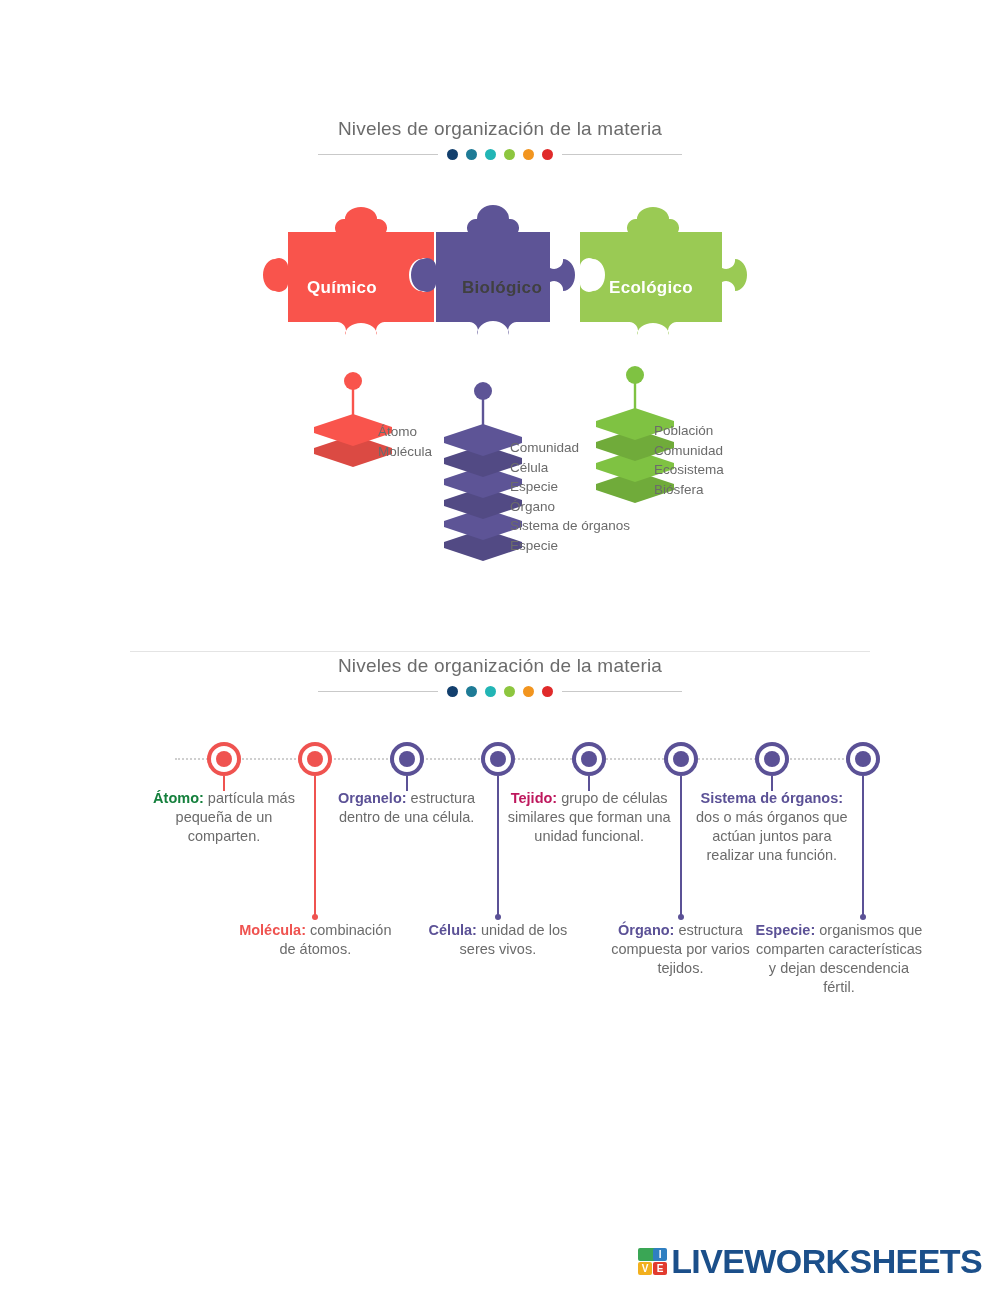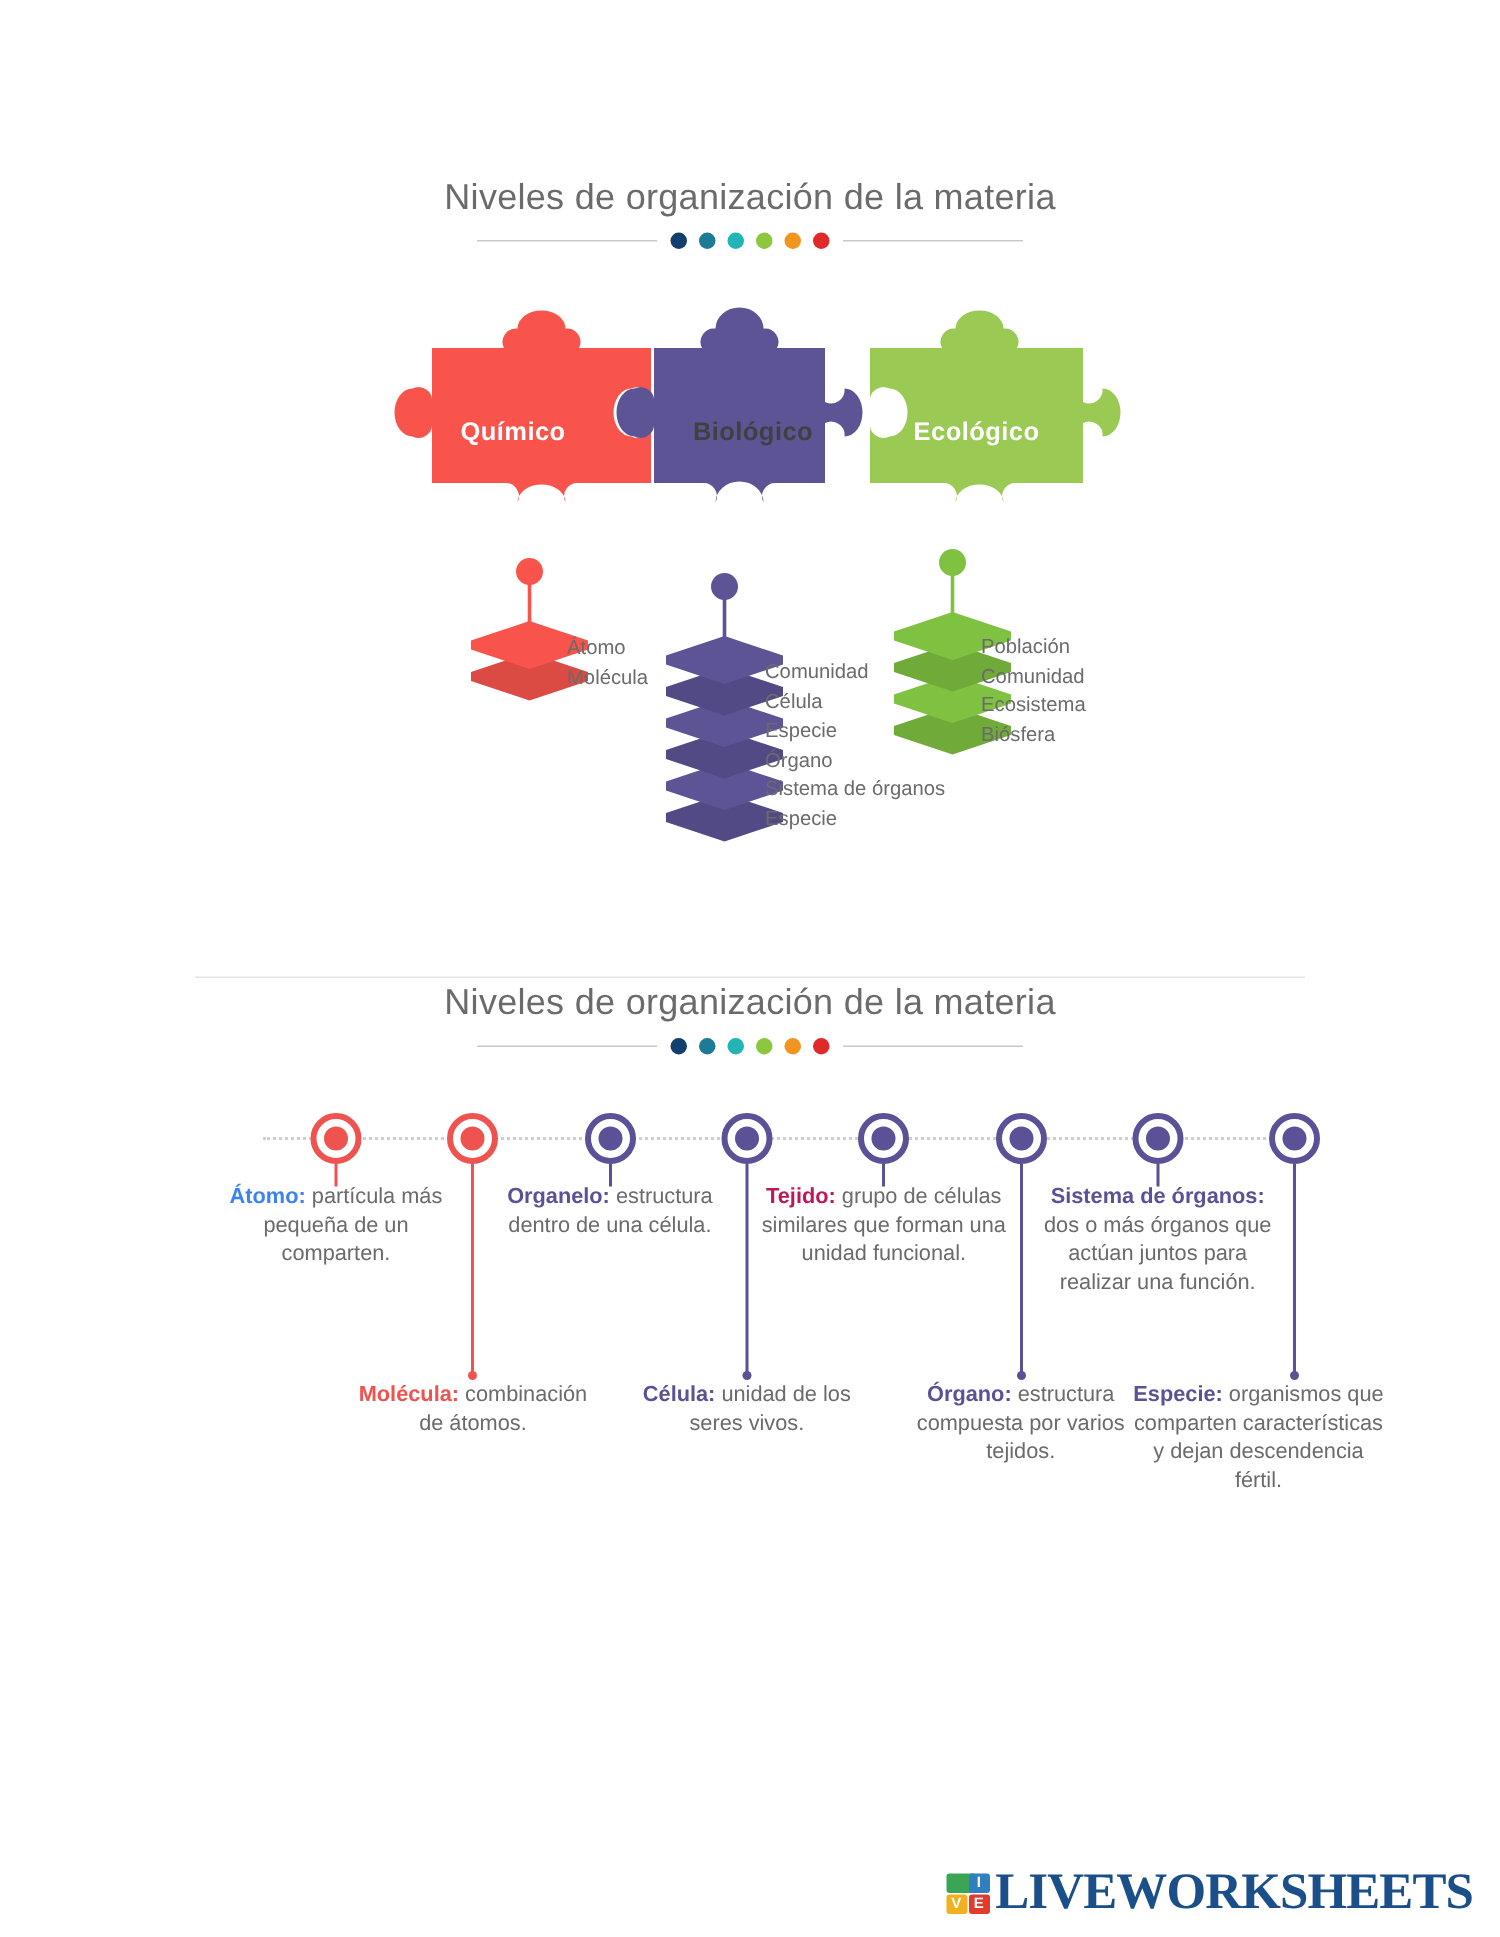--- a/index.html
+++ b/index.html
@@ -16,21 +16,21 @@
   }
 
   
   .section-header {
     position: absolute;
     left: 0;
     width: 1000px;
     text-align: center;
   }
   .section-title {
-    font-size: 24px;
+    font-size: 19px;
     color: #6b6b6b;
     letter-spacing: .2px;
     font-weight: 400;
     white-space: nowrap;
     text-align: center;
   }
   .rule-row {
     display: flex;
     align-items: center;
     justify-content: center;
@@ -275,21 +275,21 @@
   </div>
 </div>
 
 <div class="timeline-dotline"></div>
 <div id="timeline-host">
     <div class="tl-connector" style="color: rgb(239, 83, 80); background: rgb(239, 83, 80); left: 223px; top: 773px; height: 18px;"></div>
     <div class="tl-marker" style="color: rgb(239, 83, 80); left: 207px; top: 742px;">
       <div class="ring"></div>
       <div class="core"></div>
     </div>
-    <div class="tl-text" style="width: 168px; left: 140px; top: 789px;"><b style="color: #3b82f6; text-align: right;">Átomo:</b><span> partícula más pequeña de un comparten.</span></div>
+    <div class="tl-text" style="width: 168px; left: 140px; top: 789px;"><b style="color: #15803d; text-align: right;">Átomo:</b><span> partícula más pequeña de un comparten.</span></div>
     <div class="tl-connector" style="color: rgb(239, 83, 80); background: rgb(239, 83, 80); left: 314.3px; top: 773px; height: 144px;">
       <div class="enddot" style="bottom: -3px; background: rgb(239, 83, 80);"></div>
     </div>
     <div class="tl-marker" style="color: rgb(239, 83, 80); left: 298.3px; top: 742px;">
       <div class="ring"></div>
       <div class="core"></div>
     </div>
     <div class="tl-text" style="width: 168px; left: 231.3px; top: 921px;"><b style="color: rgb(239, 83, 80);">Molécula:</b><span> combinación de átomos.</span></div>
     <div class="tl-connector" style="color: rgb(91, 81, 150); background: rgb(91, 81, 150); left: 405.6px; top: 773px; height: 18px;"></div>
     <div class="tl-marker" style="color: rgb(91, 81, 150); left: 389.6px; top: 742px;">
@@ -335,14 +335,14 @@
     <div class="tl-text" style="width: 168px; left: 755px; top: 921px;"><b style="color: rgb(91, 81, 150);">Especie:</b><span> organismos que comparten características y dejan descendencia fértil.</span></div>
   </div>
 
 <div class="lw-logo">
   <div class="lw-grid">
     <div class="lw-cell" style="background: rgb(58, 166, 85); padding-left: 20px;">LI</div>
     <div class="lw-cell" style="background: rgb(47, 127, 193);">I</div>
     <div class="lw-cell" style="background: rgb(242, 176, 30);">V</div>
     <div class="lw-cell" style="background: rgb(226, 59, 46);">E</div>
   </div>
-  <div class="lw-word" style="color: rgb(27, 79, 138); font-family: Liberation Serif, serif;">LIVEWORKSHEETS</div>
+  <div class="lw-word" style="color: rgb(27, 79, 138);">LIVEWORKSHEETS</div>
 </div>
 
 </body></html>

